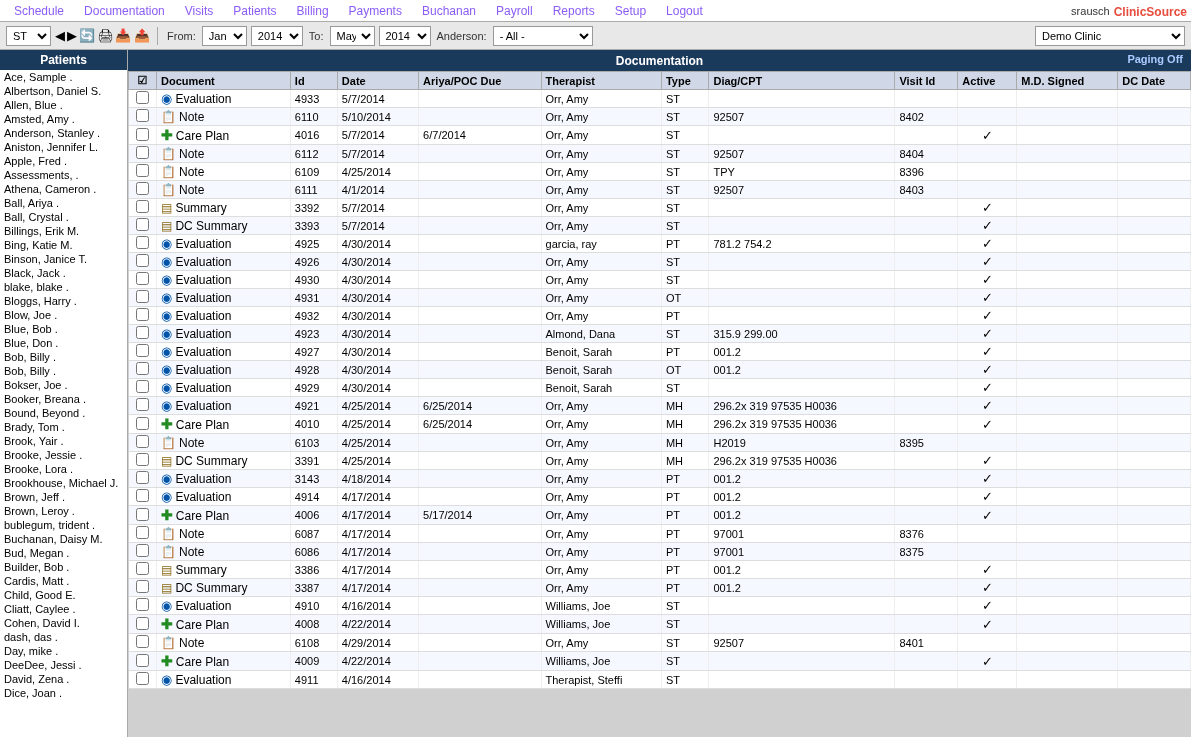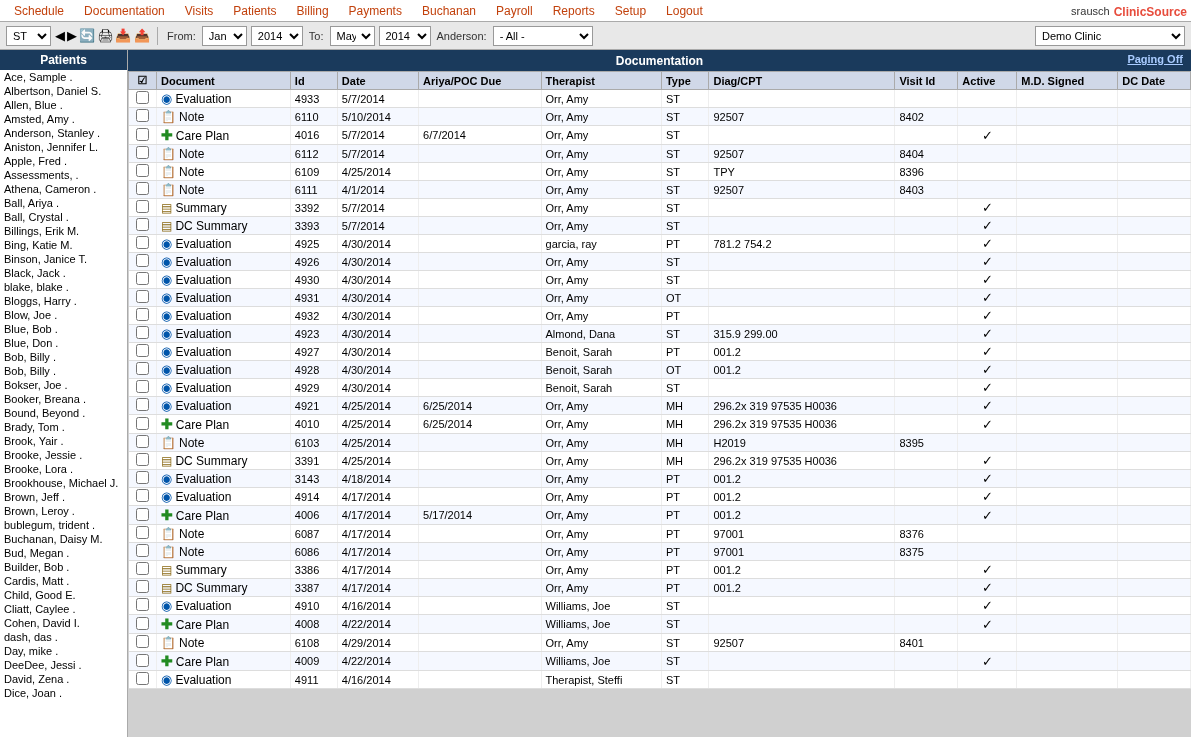--- a/index.html
+++ b/index.html
@@ -10,21 +10,21 @@
       background: #fff;
       border-bottom: 1px solid #aaa;
       display: flex;
       align-items: center;
       padding: 0 4px;
       height: 22px;
     }
     .nav-item {
       padding: 2px 10px;
       cursor: pointer;
-      color: #c2410c;
+      color: #8b5cf6;
       font-size: 12px;
       text-decoration: none;
       white-space: nowrap;
     }
     .nav-spacer { flex: 1; }
     .nav-user { font-size: 11px; color: #333; margin-right: 4px; }
     .clinic-source { color: #1a5276; font-weight: bold; font-size: 14px; }
     .clinic-source span { color: #e74c3c; }
 
     
@@ -102,21 +102,20 @@
       padding: 3px 0;
       position: relative;
     }
     .paging-off {
       position: absolute;
       right: 8px;
       top: 3px;
       font-size: 11px;
       color: #aaccff;
       cursor: pointer;
-      text-decoration: underline;
     }
 
     
     .doc-table-wrap {
       overflow: auto;
       flex: 1;
     }
     table {
       width: 100%;
       border-collapse: collapse;

